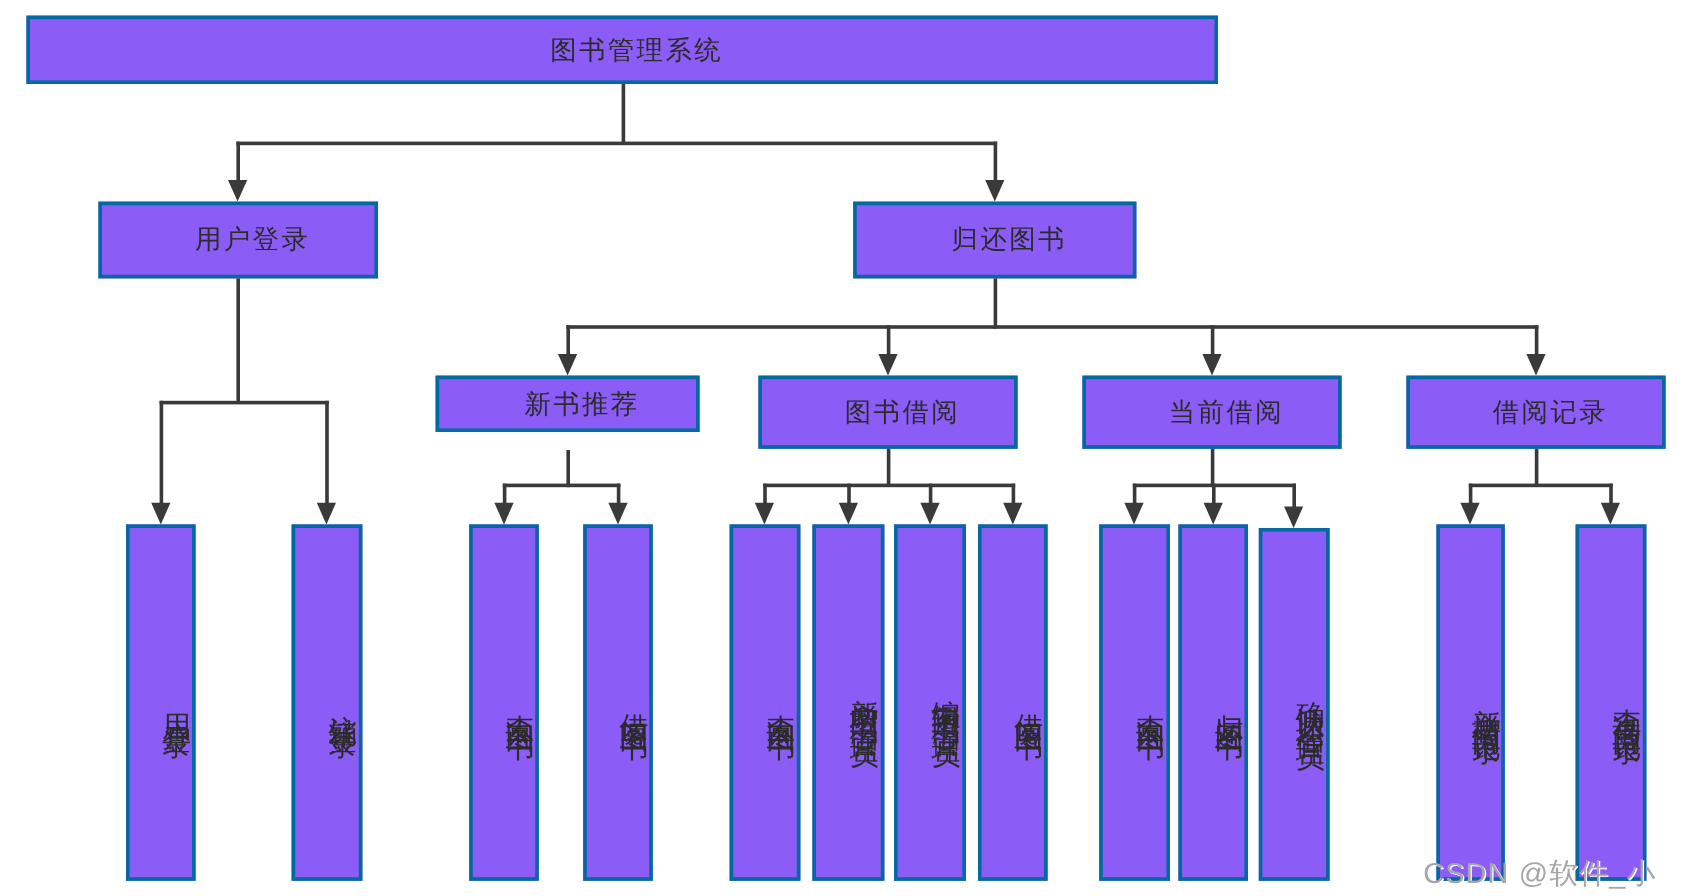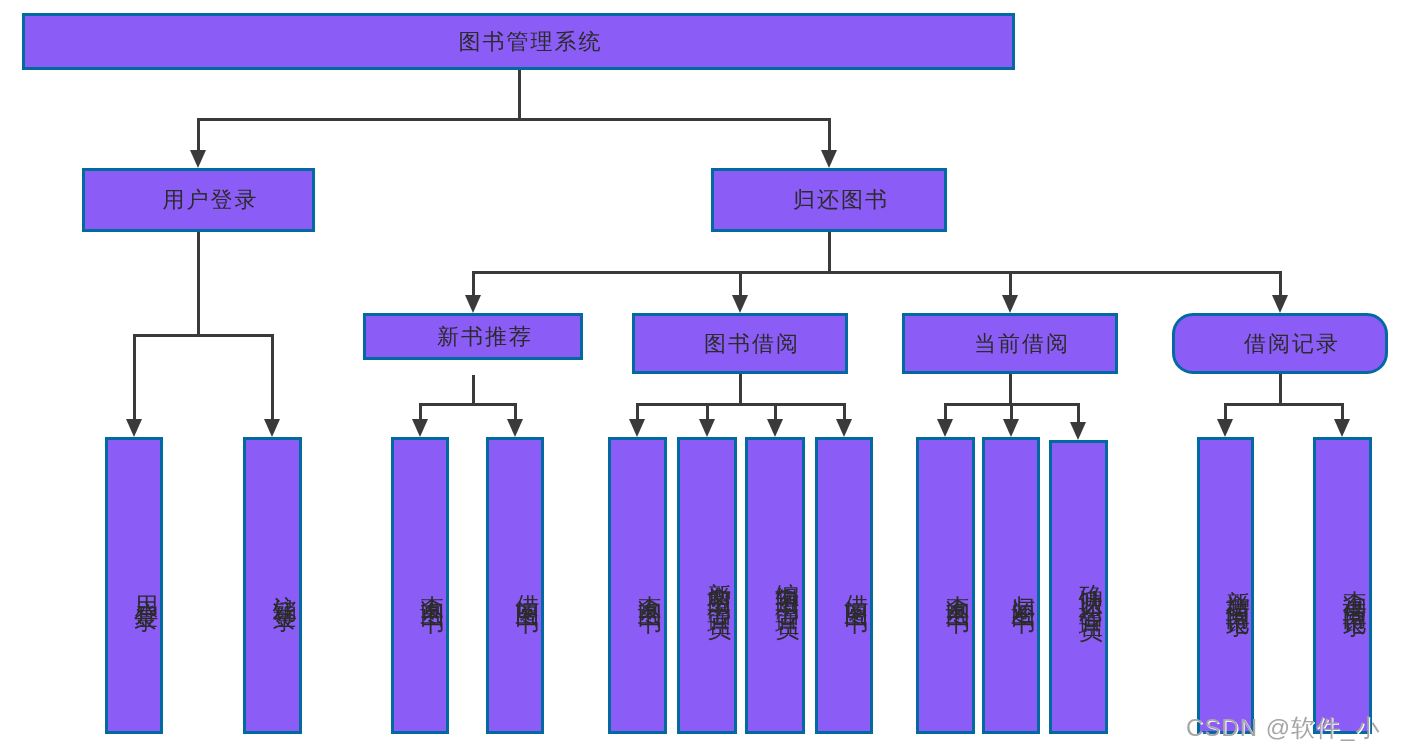--- a/index.html
+++ b/index.html
@@ -50,21 +50,21 @@
 </div>
 
 <div class="box" style="left:632px;top:313px;width:216px;height:61px;">
   <span>图书借阅</span>
 </div>
 
 <div class="box" style="left:902px;top:313px;width:216px;height:61px;align-items:center;">
   <span>当前借阅</span>
 </div>
 
-<div class="box" style="left:1172px;top:313px;width:216px;height:61px;border-radius:21px;">
+<div class="box" style="left:1172px;top:313px;width:216px;height:61px;">
   <span>借阅记录</span>
 </div>
 
 <div class="box leaf" style="left:105px;top:437px;width:58px;height:297px;">
   <span>用户登录</span>
 </div>
 <div class="box leaf" style="left:243px;top:437px;width:59px;height:297px;">
   <span>注销登录</span>
 </div>
 

